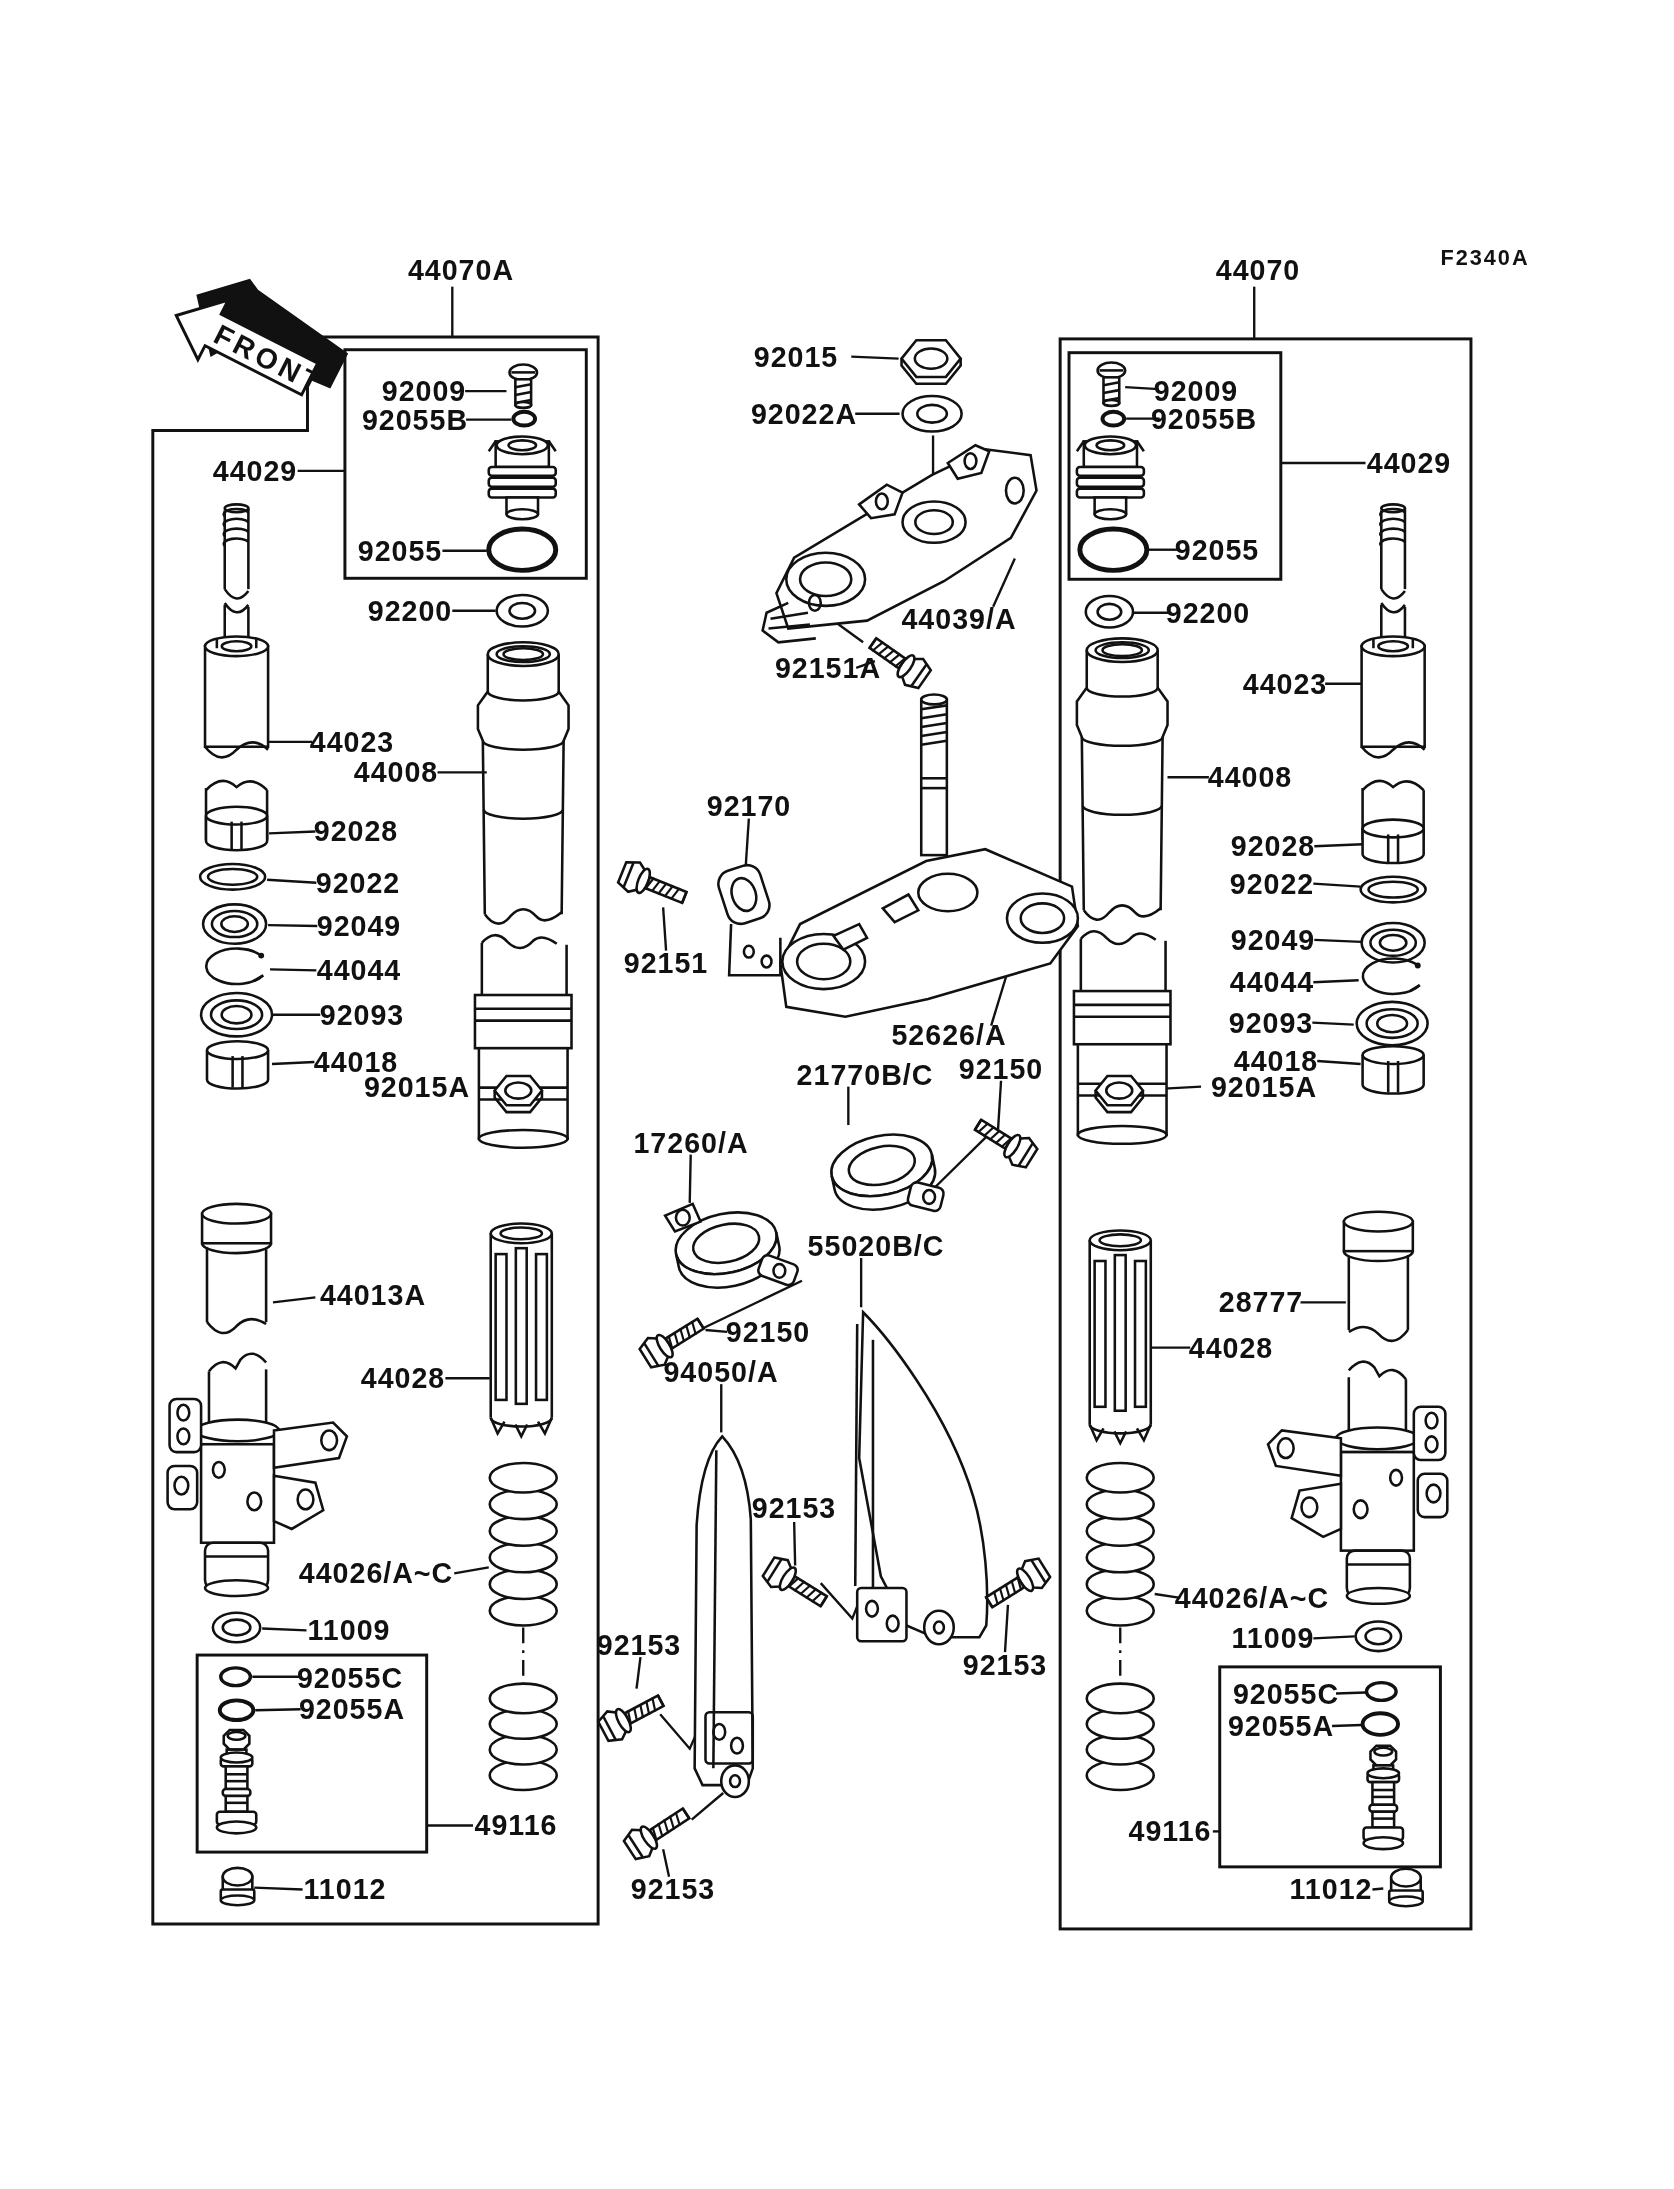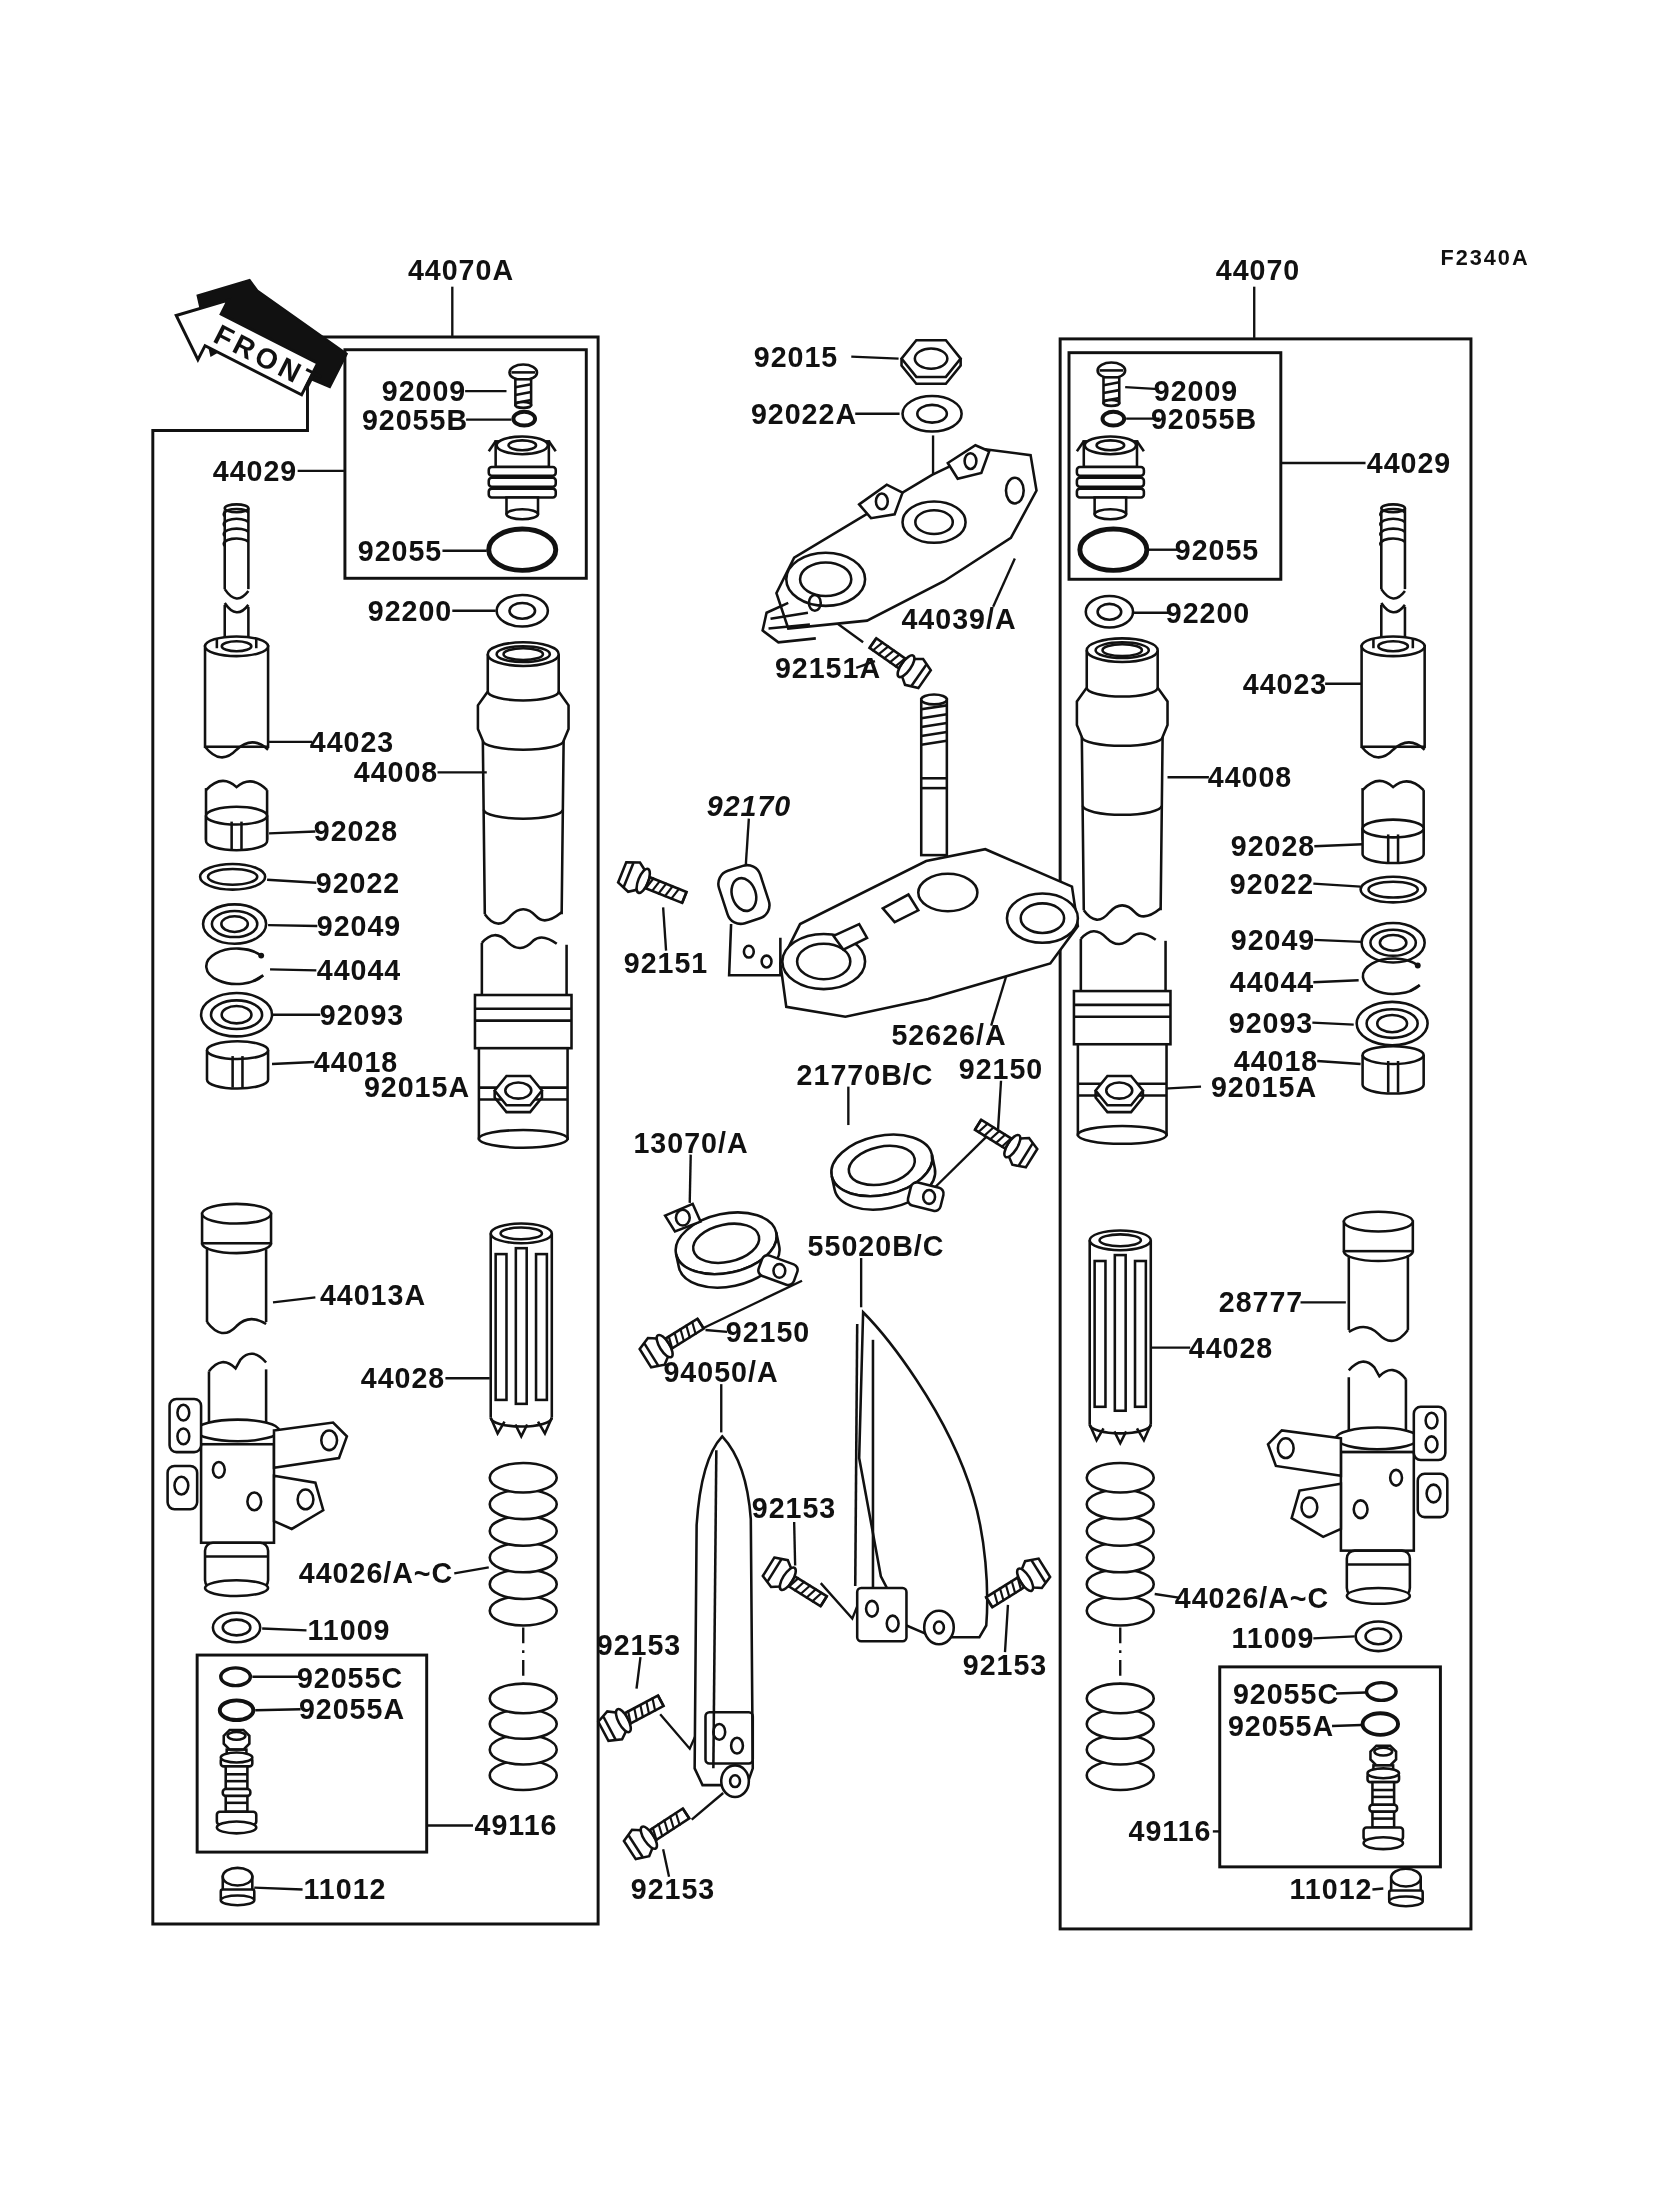--- a/index.html
+++ b/index.html
@@ -730,26 +730,26 @@
       <div class="plabel" style="left: 358px; top: 883px;">92022</div>
       <div class="plabel" style="left: 359px; top: 926px;">92049</div>
       <div class="plabel" style="left: 359px; top: 970px;">44044</div>
       <div class="plabel" style="left: 362px; top: 1015px;">92093</div>
       <div class="plabel" style="left: 356px; top: 1062px;">44018</div>
       <div class="plabel" style="left: 417px; top: 1087px;">92015A</div>
       <div class="plabel" style="left: 796px; top: 357px;">92015</div>
       <div class="plabel" style="left: 804px; top: 414px;">92022A</div>
       <div class="plabel" style="left: 959px; top: 619px;">44039/A</div>
       <div class="plabel" style="left: 828px; top: 668px;">92151A</div>
-      <div class="plabel" style="left: 749px; top: 806px; font-style: italic;">92170</div>
+      <div class="plabel" style="left: 749px; top: 806px;">92170</div>
       <div class="plabel" style="left: 666px; top: 963px;">92151</div>
       <div class="plabel" style="left: 949px; top: 1035px;">52626/A</div>
       <div class="plabel" style="left: 865px; top: 1075px;">21770B/C</div>
       <div class="plabel" style="left: 1001px; top: 1069px;">92150</div>
-      <div class="plabel" style="left: 691px; top: 1143px;">13070/A</div>
+      <div class="plabel" style="left: 691px; top: 1143px;">17260/A</div>
       <div class="plabel" style="left: 768px; top: 1332px;">92150</div>
       <div class="plabel" style="left: 876px; top: 1246px;">55020B/C</div>
       <div class="plabel" style="left: 721px; top: 1372px;">94050/A</div>
       <div class="plabel" style="left: 794px; top: 1508px;">92153</div>
       <div class="plabel" style="left: 1005px; top: 1665px;">92153</div>
       <div class="plabel" style="left: 639px; top: 1645px;">92153</div>
       <div class="plabel" style="left: 673px; top: 1889px;">92153</div>
       <div class="plabel" style="left: 373px; top: 1295px;">44013A</div>
       <div class="plabel" style="left: 403px; top: 1378px;">44028</div>
       <div class="plabel" style="left: 376px; top: 1573px;">44026/A~C</div>

